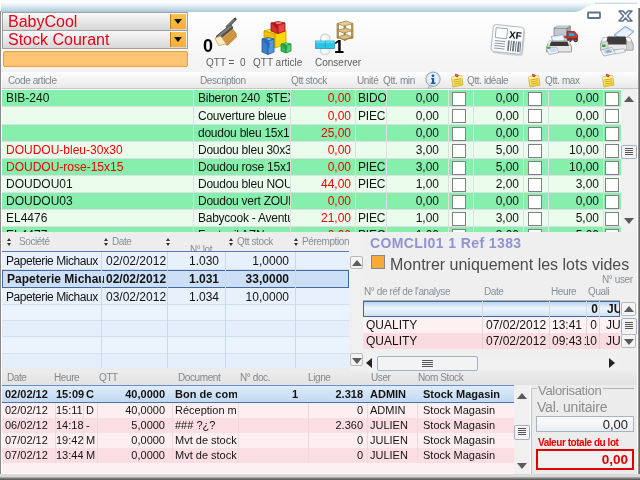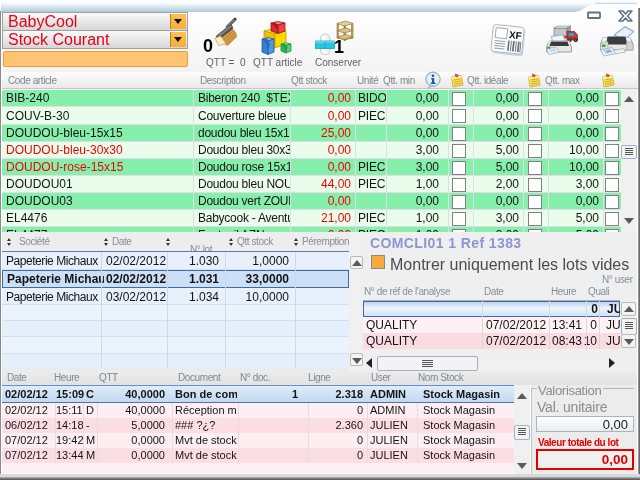--- a/index.html
+++ b/index.html
@@ -258,33 +258,31 @@
  <span class="cell r redtx" style="right:270px;">0,00</span>
  <span class="cell clip" style="left:356px;width:28px;letter-spacing:-0.2px;">BIDON</span>
  <span class="cell r" style="right:182px;">0,00</span>
       <span class="chk" style="left:450px;"></span>
  <span class="cell r" style="right:102px;">0,00</span>
       <span class="chk" style="left:526px;"></span>
  <span class="cell r" style="right:22px;">0,00</span>
       <span class="chk" style="left:603px;"></span>
 </div>
 <div class="trow even" style="top:17px;height:18px;line-height:18px;">
- <span class="cell clip" style="left:4px;width:185px;">COUV-B-30</span>
  <span class="cell clip" style="left:196px;width:93px;letter-spacing:-0.25px;">Couverture bleue 30x30</span>
  <span class="cell r redtx" style="right:270px;">0,00</span>
  <span class="cell clip" style="left:356px;width:28px;letter-spacing:-0.2px;">PIECE</span>
  <span class="cell r" style="right:182px;">0,00</span>
       <span class="chk" style="left:450px;"></span>
  <span class="cell r" style="right:102px;">0,00</span>
       <span class="chk" style="left:526px;"></span>
  <span class="cell r" style="right:22px;">0,00</span>
       <span class="chk" style="left:603px;"></span>
 </div>
 <div class="trow odd" style="top:35px;">
- <span class="cell clip" style="left:4px;width:185px;">DOUDOU-bleu-15x15</span>
  <span class="cell clip" style="left:196px;width:93px;letter-spacing:-0.25px;">doudou bleu 15x15</span>
  <span class="cell r redtx" style="right:270px;">25,00</span>
  <span class="cell r" style="right:182px;">0,00</span>
       <span class="chk" style="left:450px;"></span>
  <span class="cell r" style="right:102px;">0,00</span>
       <span class="chk" style="left:526px;"></span>
  <span class="cell r" style="right:22px;">0,00</span>
       <span class="chk" style="left:603px;"></span>
 </div>
 <div class="trow even redtx" style="top:52px;">
@@ -452,21 +450,21 @@
   <div class="a" style="left:0;top:16px;width:257px;height:16px;background:#fdf1f3;line-height:16px;">
    <span class="cell" style="left:3px;">QUALITY</span>
    <span class="cell" style="left:123px;">07/02/2012</span>
    <span class="cell" style="left:189px;">13:41</span>
    <span class="cell r" style="left:223px;width:11px;">0</span>
    <span class="cell" style="left:243px;">JULIEN</span>
   </div>
   <div class="a" style="left:0;top:32px;width:257px;height:16px;background:#f9dbe1;line-height:16px;">
    <span class="cell" style="left:3px;">QUALITY</span>
    <span class="cell" style="left:123px;">07/02/2012</span>
-   <span class="cell" style="left:189px;">08:43</span>
+   <span class="cell" style="left:189px;">09:43</span>
    <span class="cell r" style="left:217px;width:17px;">10</span>
    <span class="cell" style="left:243px;">JULIEN</span>
   </div>
   <div class="bvline" style="left:119px;background:#d8d8d8;"></div>
   <div class="bvline" style="left:186px;background:#d8d8d8;"></div>
   <div class="bvline" style="left:223px;background:#d8d8d8;"></div>
   <div class="bvline" style="left:236px;background:#d8d8d8;"></div>
  </div>
  <div class="a" style="left:0;top:68px;width:257px;height:1px;background:#b0b0b0;"></div>
 

